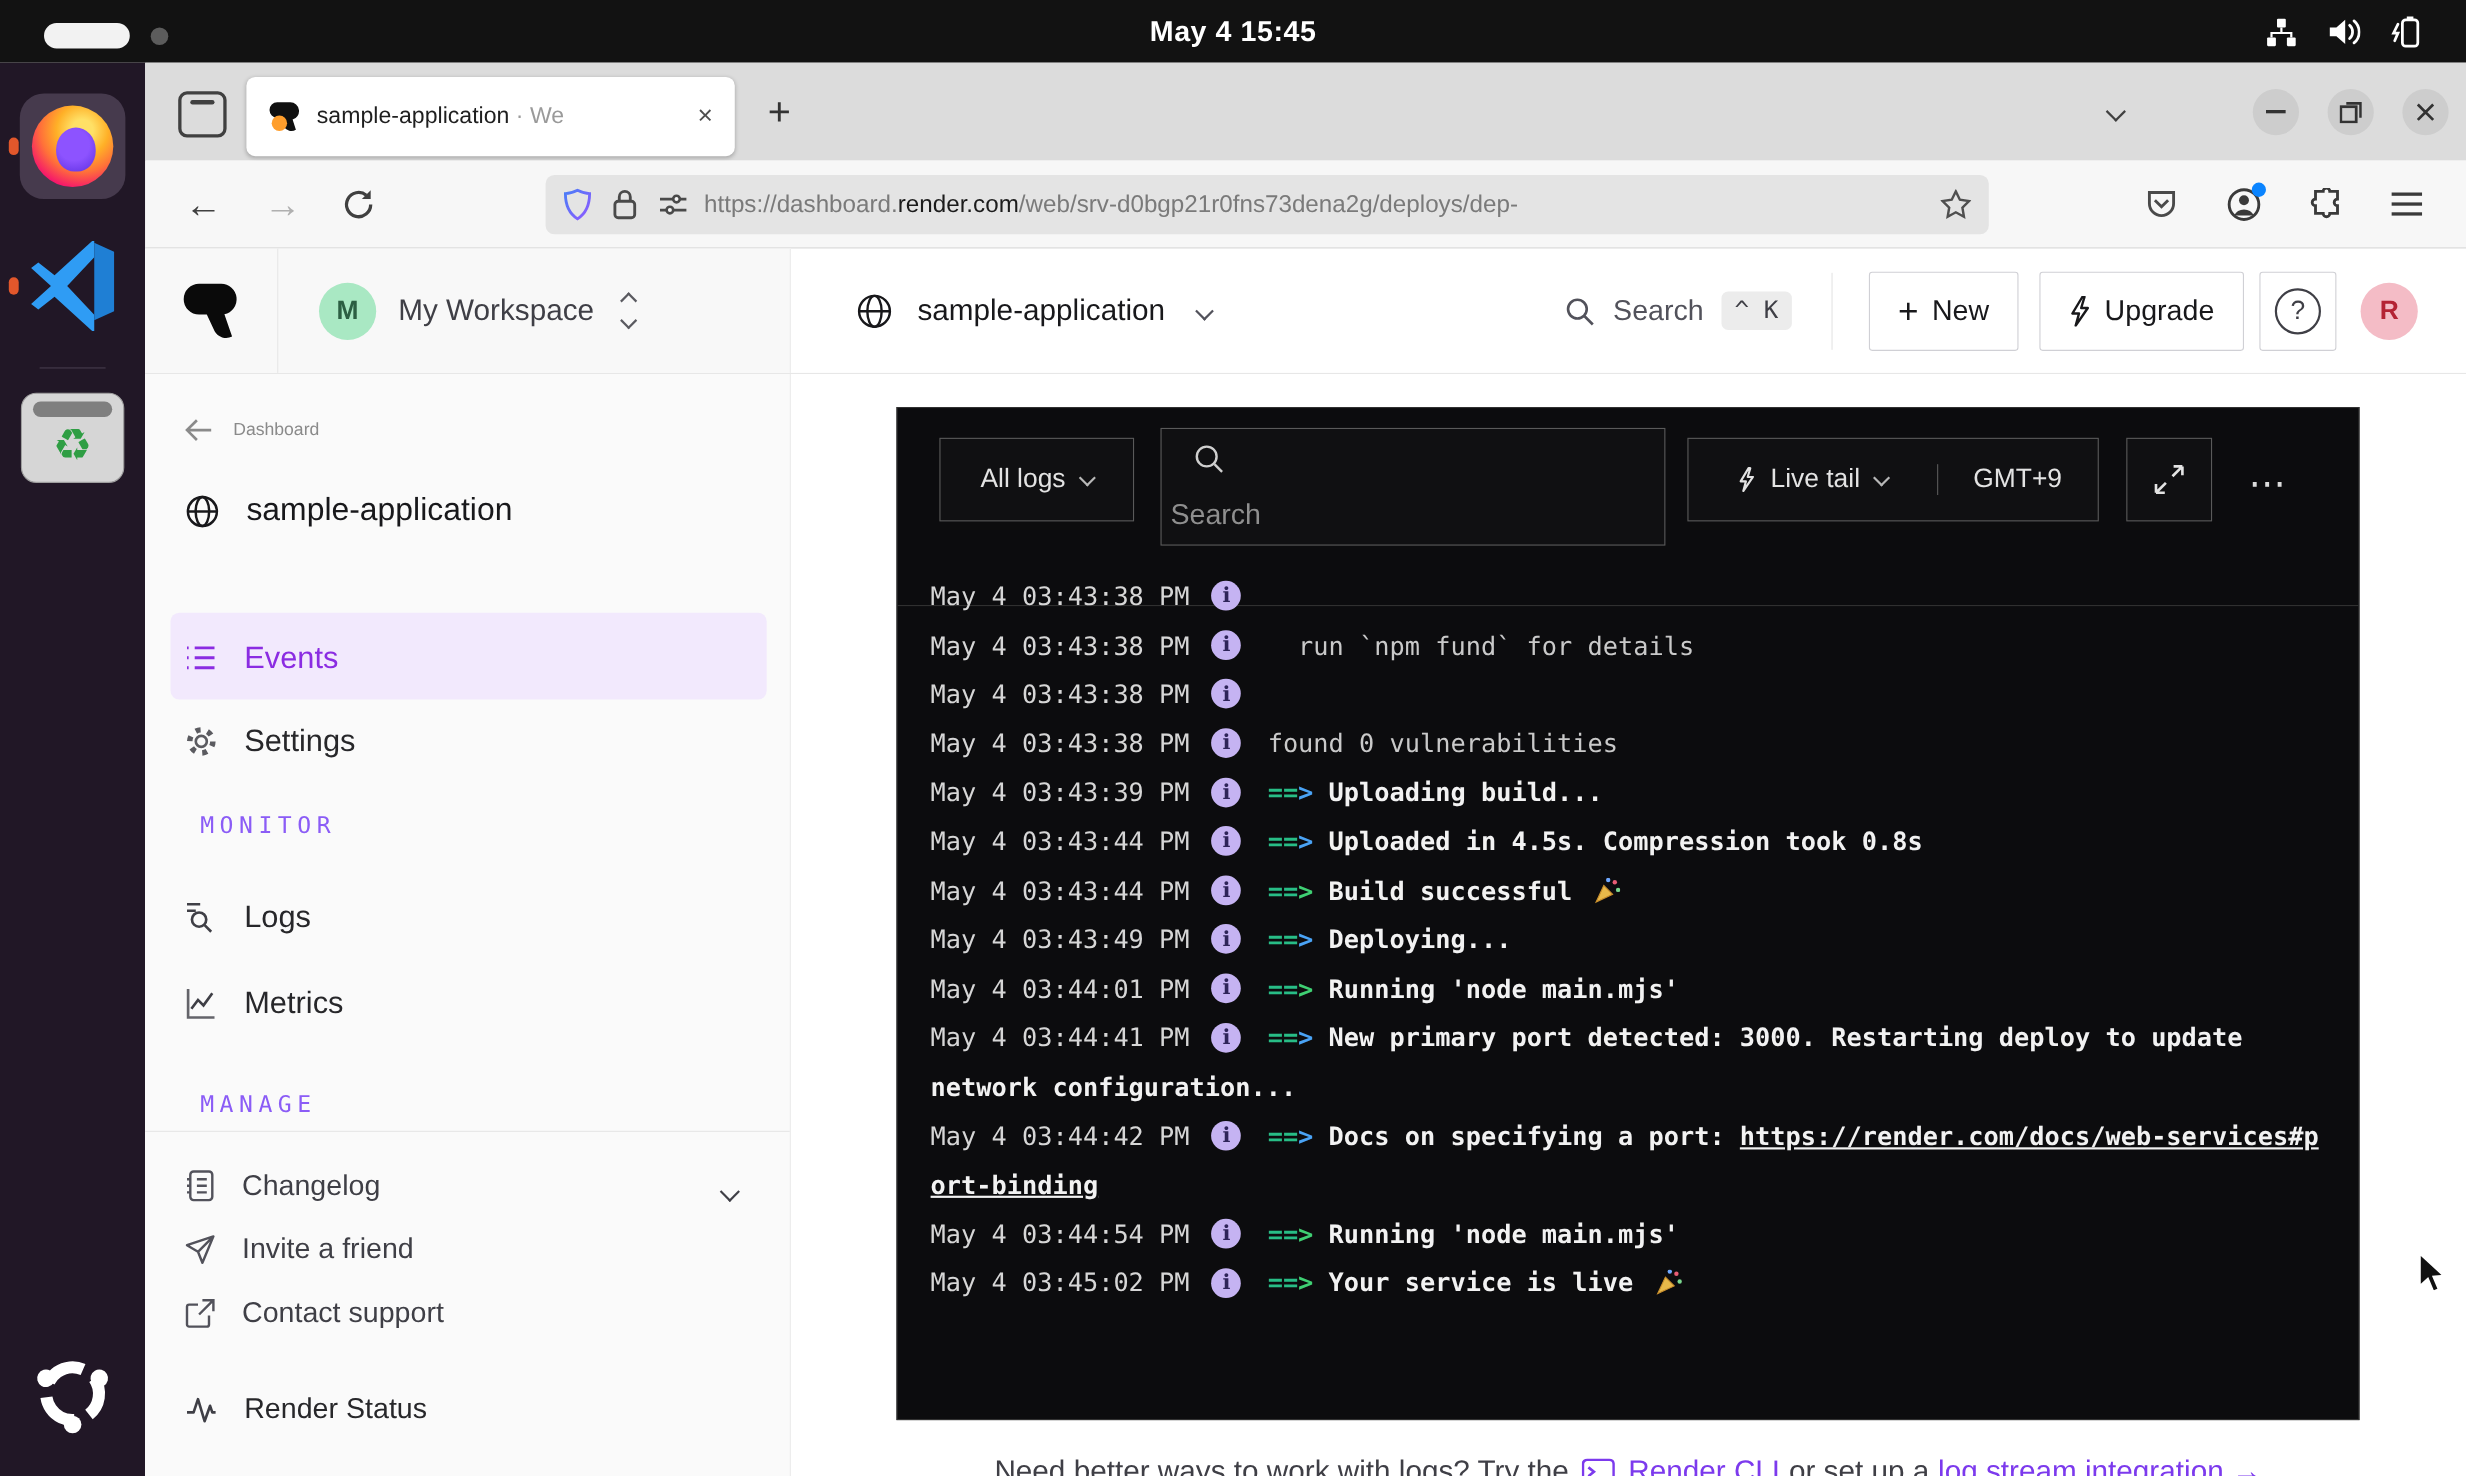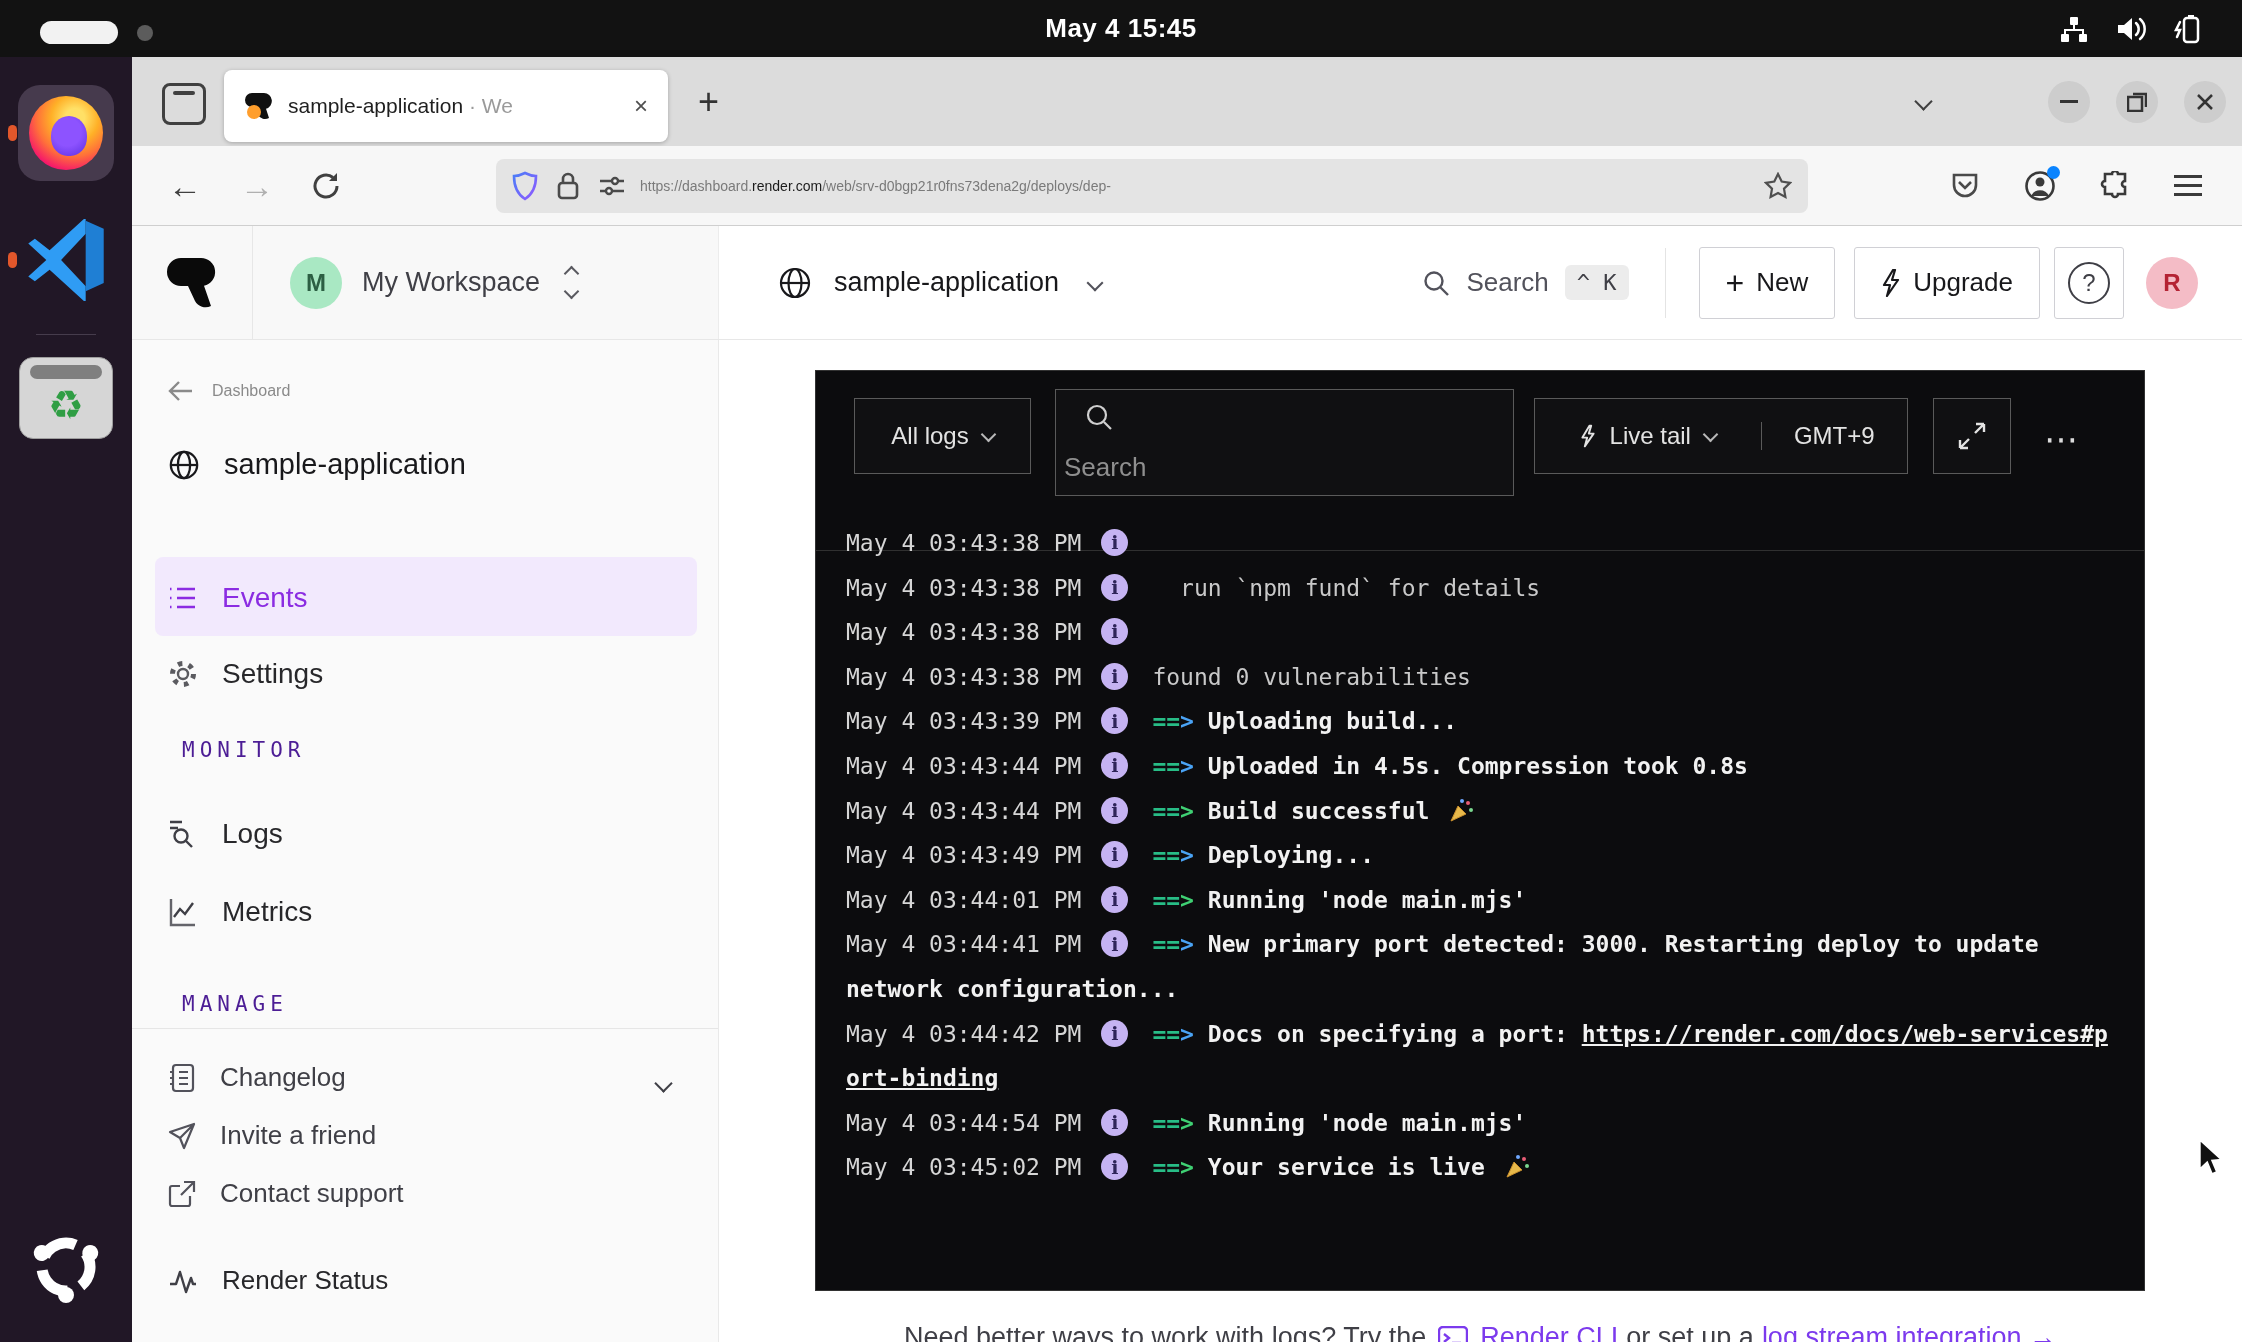--- a/index.html
+++ b/index.html
@@ -46,21 +46,21 @@
           margin-right:26px;color:#333;}
   .chev{display:inline-block;width:11px;height:11px;border-right:2.5px solid currentColor;border-bottom:2.5px solid currentColor;
         transform:rotate(45deg);}
   .tablist-chev{margin-right:118px;color:#404040;}
 
   .navbar{position:absolute;left:0;top:89px;width:100%;height:80px;background:#f7f7f7;border-bottom:1px solid #cfcfcf;
           display:flex;align-items:center;box-sizing:border-box;}
   .nav-ico{color:#404040;font-size:34px;line-height:1;}
   .urlfield{position:absolute;left:364px;top:13px;width:1312px;height:54px;background:#e4e4e4;border-radius:8px;
             display:flex;align-items:center;padding:0 16px;box-sizing:border-box;}
-  .url-text{font-size:14px;color:#7a7a7a;white-space:nowrap;overflow:hidden;flex:1;margin-left:14px;}
+  .url-text{font-size:22px;color:#7a7a7a;white-space:nowrap;overflow:hidden;flex:1;margin-left:14px;}
   .url-text .dom{color:#1c1c1c;}
   .nav-right{position:absolute;right:0;top:0;height:80px;display:flex;align-items:center;gap:44px;padding-right:40px;}
   .acct{position:relative;}
   .acct .badge{position:absolute;right:-4px;top:-4px;width:13px;height:13px;border-radius:50%;background:#0a84ff;}
 
   
   .app{position:absolute;left:0;top:169px;width:100%;height:1116px;background:#fff;}
   .app-header{position:absolute;left:0;top:0;width:100%;height:114px;border-bottom:1px solid #e7e7e7;box-sizing:border-box;}
   .hdr-left{position:absolute;left:0;top:0;width:587px;height:113px;background:#f8f8f8;border-right:1px solid #ececec;box-sizing:border-box;}
   .logo-box{position:absolute;left:0;top:0;width:121px;height:113px;display:flex;align-items:center;justify-content:center;
@@ -89,21 +89,21 @@
   .qmark{width:38px;height:38px;border:2.5px solid #3f3f46;border-radius:50%;display:flex;align-items:center;
          justify-content:center;font-size:24px;color:#3f3f46;}
   .avatar.r{background:#f4bcc6;color:#b42334;margin-left:22px;}
   .plus{font-size:32px;font-weight:300;line-height:1;}
 
   
   .sidebar{position:absolute;left:0;top:114px;width:587px;height:1002px;background:#fafafa;
            border-right:1px solid #e9e9e9;box-sizing:border-box;}
   .side-row{position:absolute;left:36px;display:flex;align-items:center;gap:24px;color:#27272a;font-size:28px;}
   .side-head{position:absolute;left:38px;font-family:"DejaVu Sans Mono",monospace;font-size:21px;letter-spacing:5px;
-             color:#4c1d95;padding-left:12px;}
+             color:#8b5cf6;padding-left:12px;}
   .back-row{color:#8a8a8a;font-size:16px;gap:18px;}
   .svc-row{font-size:29px;font-weight:500;color:#18181b;}
   .events-pill{position:absolute;left:23px;top:217px;width:542px;height:79px;background:#f2e9fd;border-radius:8px;}
   .events-row{color:#8b2ce2;top:242px;}
   .side-sep{position:absolute;left:0;top:688px;width:100%;height:1px;background:#e6e6e6;}
   .chev-right{position:absolute;right:48px;top:737px;color:#3f3f46;}
   .bot-row{font-size:26px;color:#3f3f46;}
 
   
   .main{position:absolute;left:587px;top:114px;right:0;height:1002px;background:#fff;}

